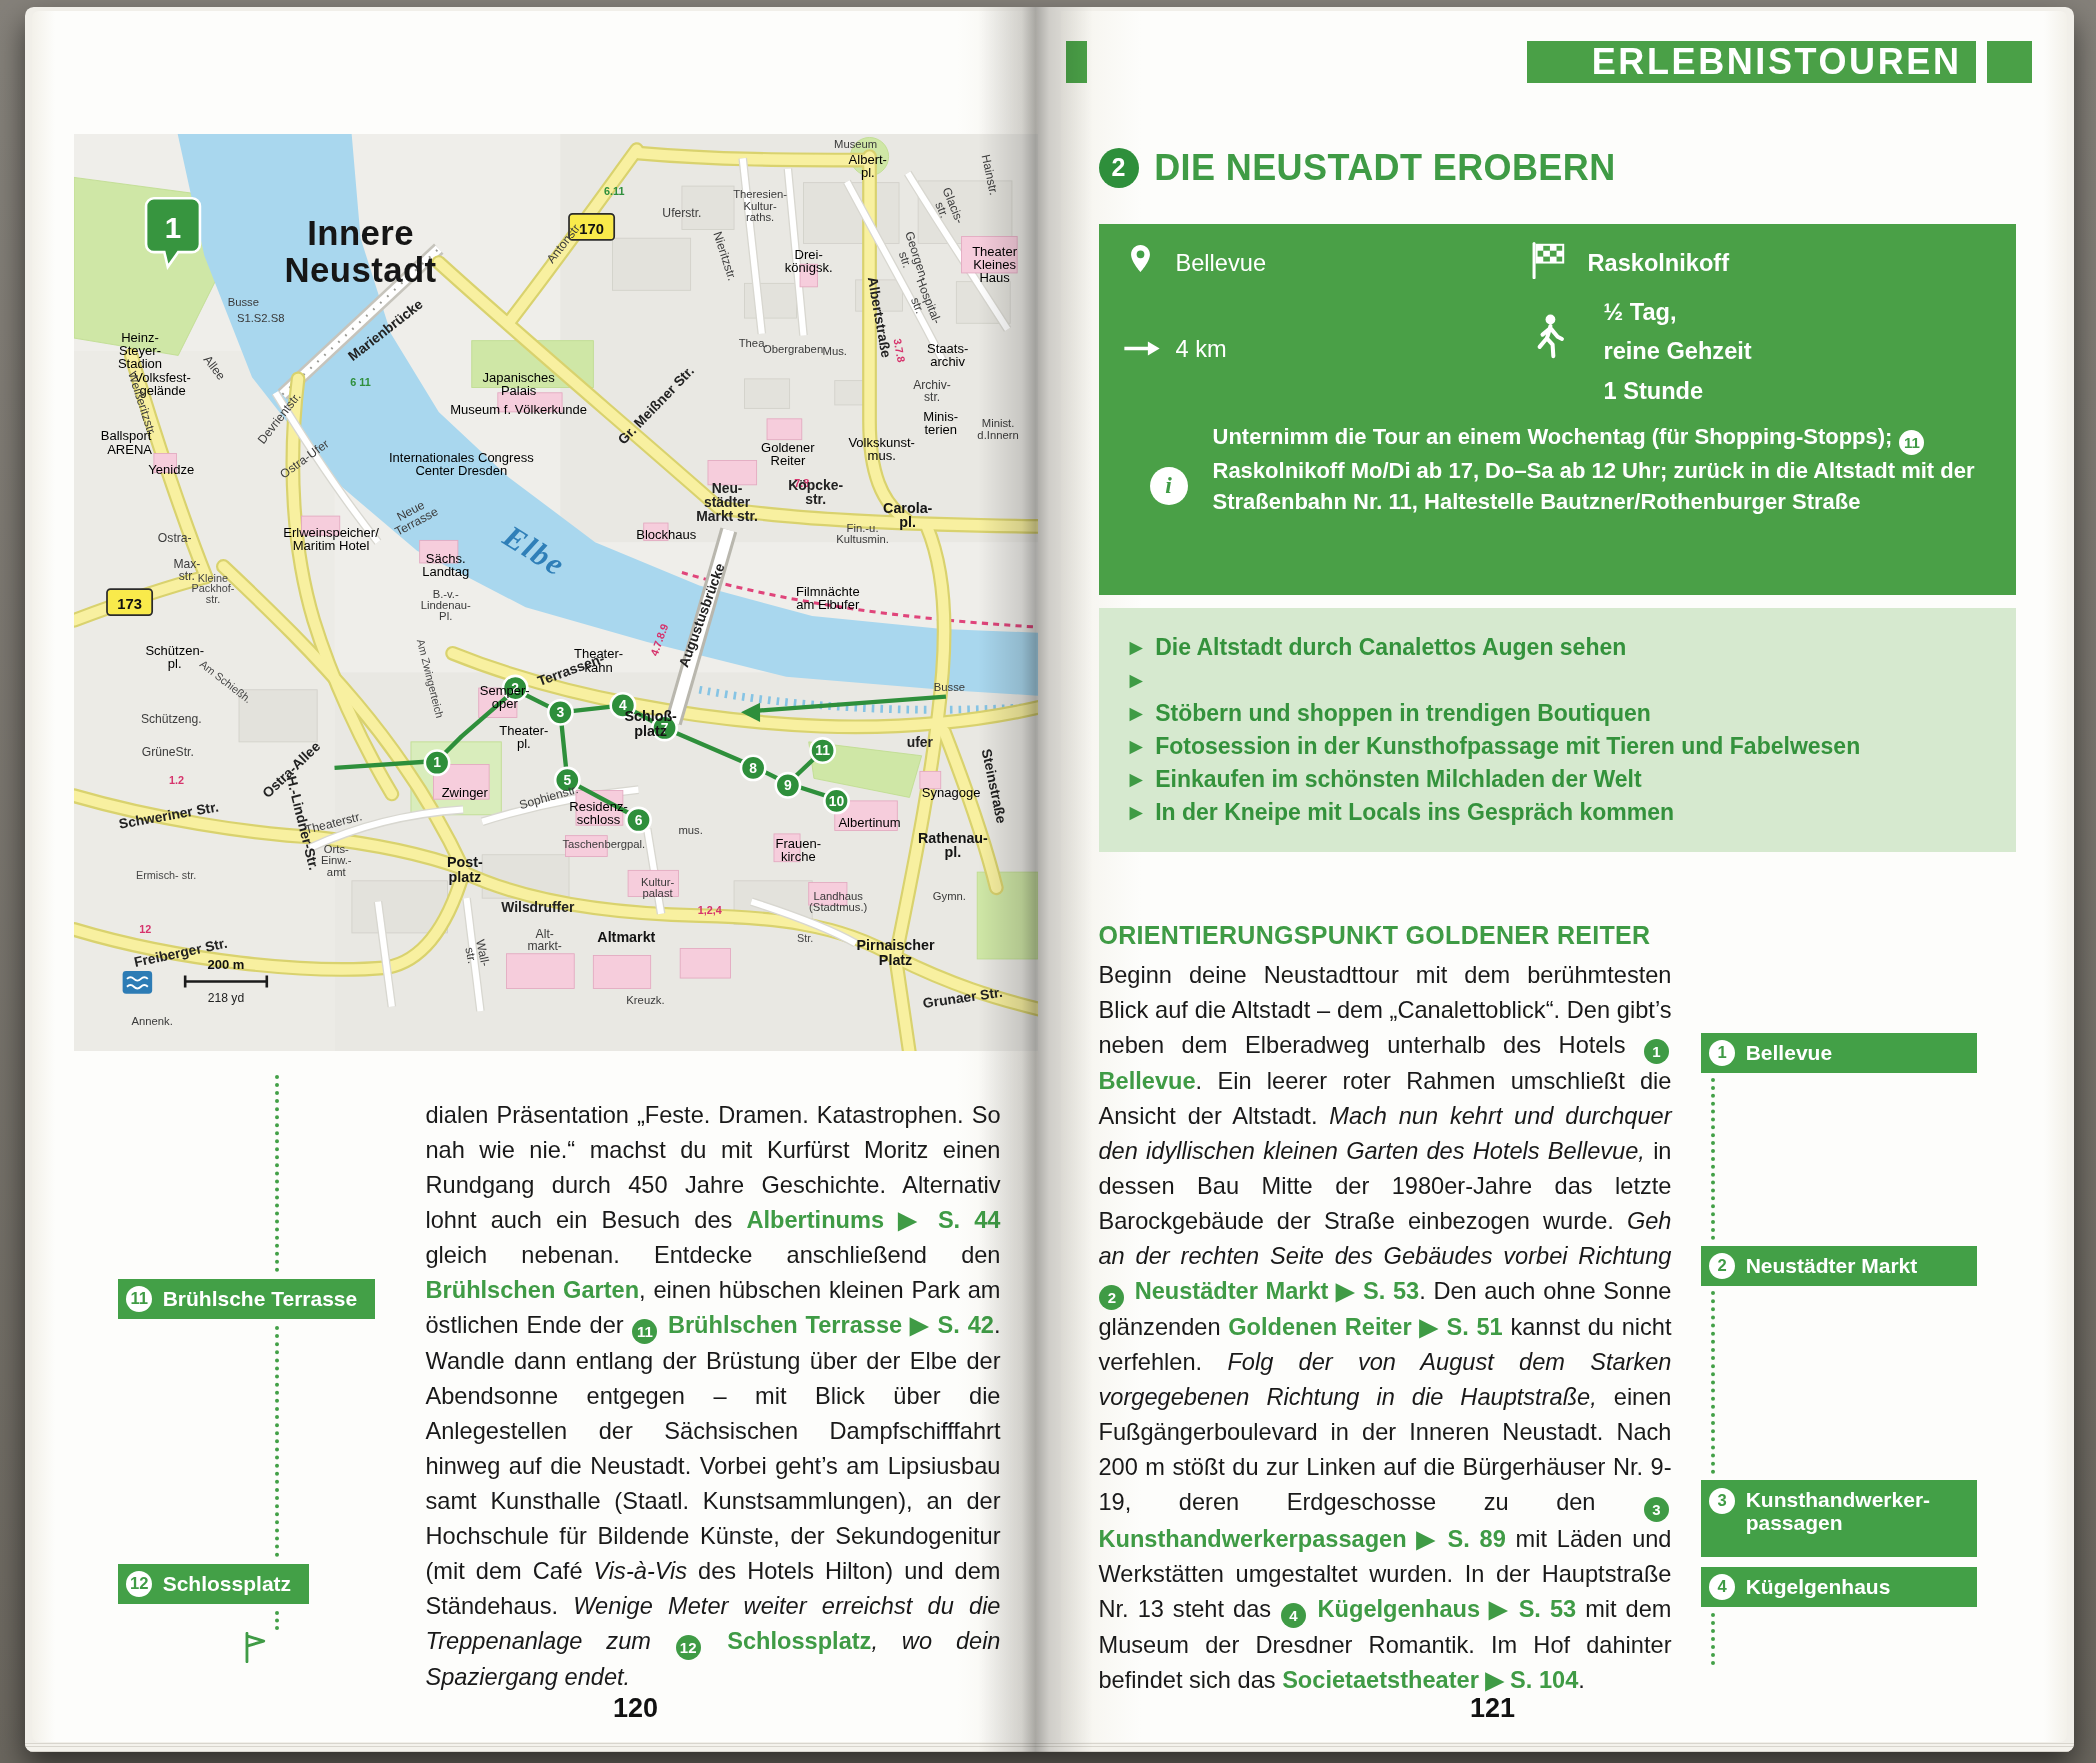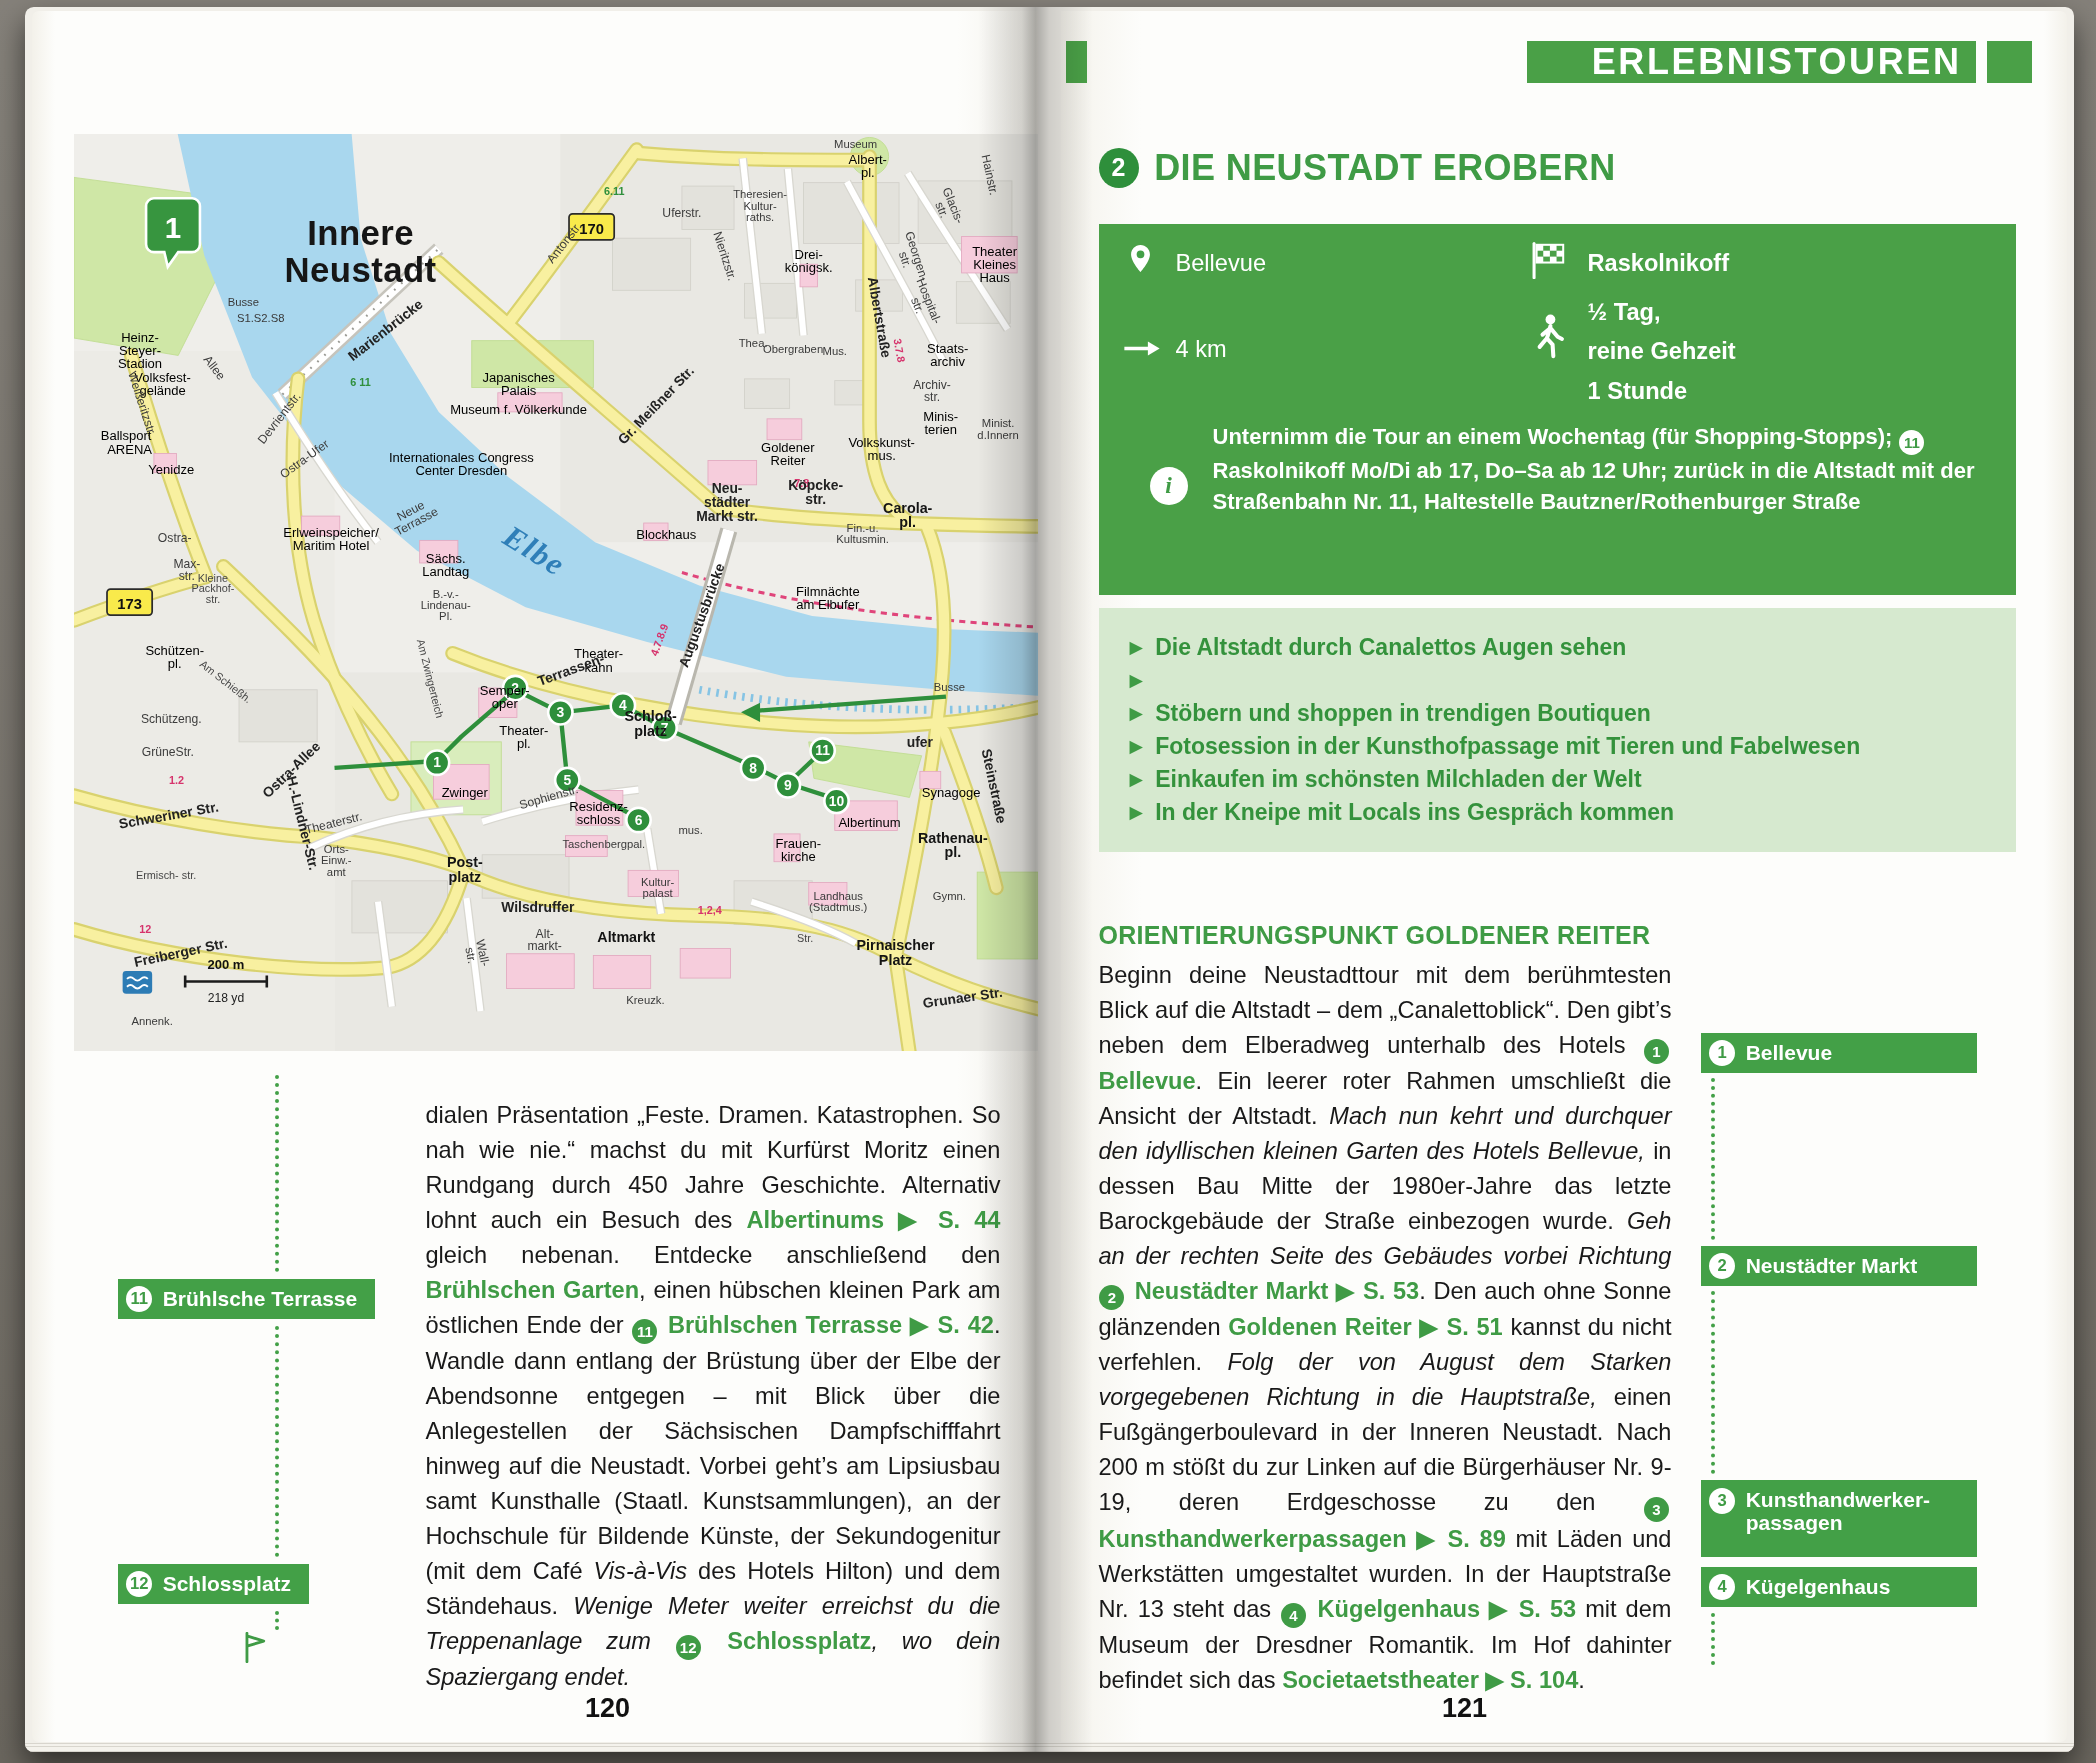--- a/index.html
+++ b/index.html
@@ -41,21 +41,21 @@
 
   
   .body-col{position:absolute;font-size:23.6px;line-height:35px;text-align:justify;color:#191919;}
   .seg-g{color:#3f9b45;font-weight:700;}
   .seg-i{font-style:italic;}
   .seg-b{font-weight:800;}
   .nbadge{display:inline-flex;align-items:center;justify-content:center;width:25px;height:25px;
           border-radius:50%;background:#3f9b45;color:#fff;font-weight:700;font-size:15px;
           vertical-align:-4.4px;line-height:1;margin:0 2.6px 0 0.9px;}
   .nbadge-w{background:#fff;color:#3f9b45;}
-  .pagenum{position:absolute;font-size:27px;font-weight:700;color:#111;transform:translateX(-50%);}
+  .pagenum{position:absolute;font-size:27px;font-weight:700;color:#111;transform:translateX(-50%);margin-left:28px;}
 
   .mtab{position:absolute;display:flex;align-items:center;gap:10.5px;height:40px;background:#43a047;
         padding:0 17.5px 0 8.7px;width:max-content;box-sizing:border-box;}
   .mtab .tab-badge{flex:0 0 auto;width:26px;height:26px;border-radius:50%;background:#fff;color:#3f9b45;
         font-weight:800;font-size:16.6px;display:inline-flex;align-items:center;justify-content:center;}
   .mtab .tab-label{color:#fff;font-weight:700;font-size:21px;white-space:pre-line;line-height:1.1;}
   .rtab{left:640px;width:276px;padding:0 8.7px;}
   .rtab.tall{height:77px;align-items:flex-start;padding-top:8.7px;}
   .dotv{position:absolute;width:0;border-left:4.4px dotted #43a047;}
   .flag-mark{position:absolute;}
@@ -65,21 +65,21 @@
   .hdr-bar{position:absolute;left:466px;top:30px;width:449px;height:42px;background:#4aa047;
            display:flex;align-items:center;justify-content:flex-end;padding-right:14px;box-sizing:border-box;text-align:right;}
   .hdr-bar span{color:#fff;font-weight:800;font-size:36px;letter-spacing:2.6px;}
   .hdr-square{position:absolute;left:926px;top:30px;width:45px;height:42px;background:#4aa047;}
   .tour-row{position:absolute;left:38px;top:136px;display:flex;align-items:center;gap:15.7px;}
   .tour-num{width:40px;height:40px;border-radius:50%;background:#2e8f3b;color:#fff;font-weight:800;
             font-size:25px;display:inline-flex;align-items:center;justify-content:center;}
   .tour-title{color:#3f9b45;font-weight:800;font-size:36px;letter-spacing:0.4px;}
   .info-box{position:absolute;left:38px;top:213px;width:917px;height:371px;background:#4aa047;color:#fff;}
   .ib-label{position:absolute;font-size:23.6px;}
-  .ib-bold{font-weight:700;}
+  .ib-bold{font-weight:700;margin-left:16px;}
   .ib-icon{position:absolute;}
   .info-icon{position:absolute;left:51px;top:243px;width:38px;height:38px;border-radius:50%;background:#fff;
              color:#3f9b45;font:italic 800 23.6px "Liberation Serif",serif;display:flex;align-items:center;justify-content:center;}
   .ib-note{position:absolute;left:114px;top:197px;width:776px;font-size:22px;line-height:31px;font-weight:600;}
   .hl-box{position:absolute;left:38px;top:597px;width:917px;height:244px;background:#d6e9cf;
           box-sizing:border-box;padding:26px 31px;display:flex;flex-direction:column;justify-content:space-between;}
   .hl-row{display:flex;align-items:flex-start;gap:12.2px;}
   .hl-arrow{color:#3f9b45;font-size:17.5px;line-height:26px;}
   .hl-text{color:#34923c;font-weight:700;font-size:23px;line-height:26px;}
   .section-h{position:absolute;left:38px;top:910px;color:#3f9b45;font-weight:800;font-size:25px;letter-spacing:0.3px;}

